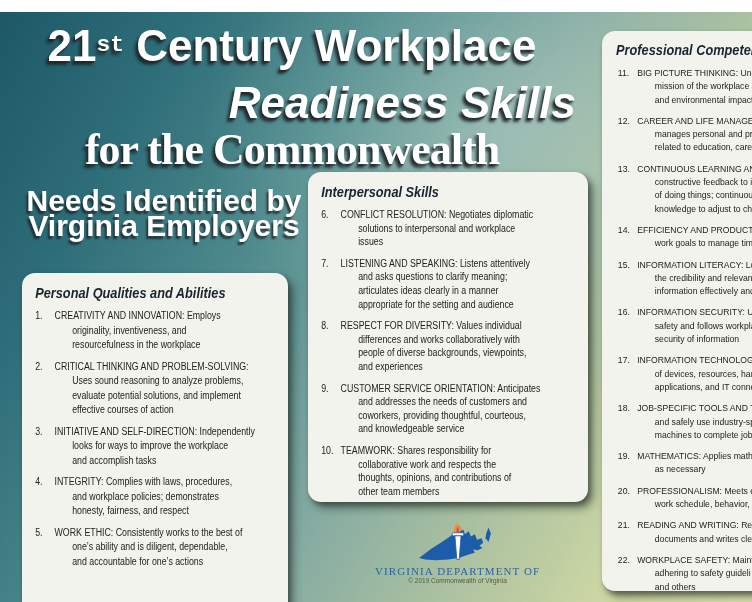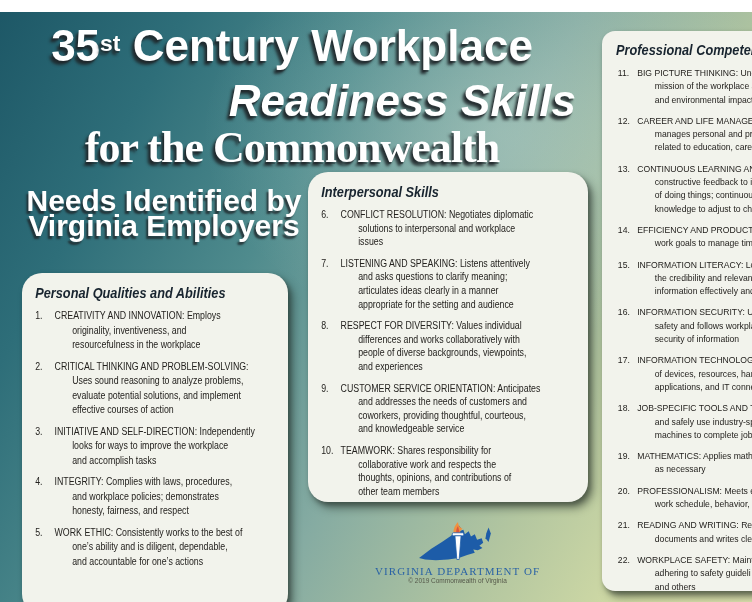--- a/index.html
+++ b/index.html
@@ -15,29 +15,29 @@
   .top-strip { position: absolute; top: 0; left: 0; width: 752px; height: 12px; background: #ffffff; }
 
   
   .title { position: absolute; left: 6px; top: 22px; width: 572px; color: #fff;
            font-weight: 700; font-size: 44px; line-height: 47px; letter-spacing: 0px;
            text-shadow: -3px 4px 3px rgba(30,36,40,0.85), -1px 2px 1px rgba(30,36,40,0.6); }
   .t-line { white-space: pre; }
   .t1 { text-align: center; }
   .t2 { text-align: right; padding-right: 2px; font-style: italic; }
   .t3 { text-align: center; letter-spacing: -1px; font-family: Liberation Serif, serif; }
-  .t1 sup { font-size: 0.52em; vertical-align: baseline; position: relative; top: -0.45em; }
+  .t1 sup { font-size: 0.52em; vertical-align: baseline; position: relative; top: -0.45em; font-family: Liberation Mono, monospace; }
 
   
   .subtitle { position: absolute; left: 18px; top: 188px; width: 292px; text-align: center;
               color: #fff; font-weight: 700; font-size: 30px; line-height: 25px;
               text-shadow: -2px 3px 2px rgba(30,36,40,0.8); }
 
   
-  .card { position: absolute; background: #f2f3ec; border-radius: 20px;
+  .card { position: absolute; background: #f2f3ec; border-radius: 13px;
           box-shadow: 5px 6px 9px rgba(25,35,30,0.50), 2px 3px 4px rgba(25,35,30,0.35); }
   .card-personal { left: 22px;  top: 273px; width: 266px; height: 341px; }
   .card-inter    { left: 308px; top: 172px; width: 280px; height: 330px; }
   .card-prof     { left: 602px; top: 31px;  width: 215px; height: 560px; border-radius: 13px; }
 
   .squeeze { transform: scaleX(0.88); transform-origin: 0 0; width: 113.6%;
              box-sizing: border-box; padding: 12px 8px 8px 15px; }
   .card-prof .squeeze { padding-left: 16px; padding-top: 11px; }
 
   .card-heading { margin: 0 0 8px 0; font-size: 14.5px; font-style: italic; font-weight: 700;
@@ -62,21 +62,21 @@
   .copyright  { font-size: 6.5px; color: #55584a; margin-top: 2px; line-height: 7px; white-space: pre; }
 </style>
 </head>
 <body>
 
 <div class="poster">
 
   <div class="top-strip"></div>
 
   <div class="title">
-    <div class="t-line t1"><span>35</span><sup>st</sup><span> Century Workplace</span></div>
+    <div class="t-line t1"><span>21</span><sup>st</sup><span> Century Workplace</span></div>
     <div class="t-line t2">Readiness Skills</div>
     <div class="t-line t3">for the Commonwealth</div>
   </div>
 
   <div class="subtitle">
     <div>Needs Identified by</div>
     <div>Virginia Employers</div>
   </div>
 
   <section class="card card-personal">

